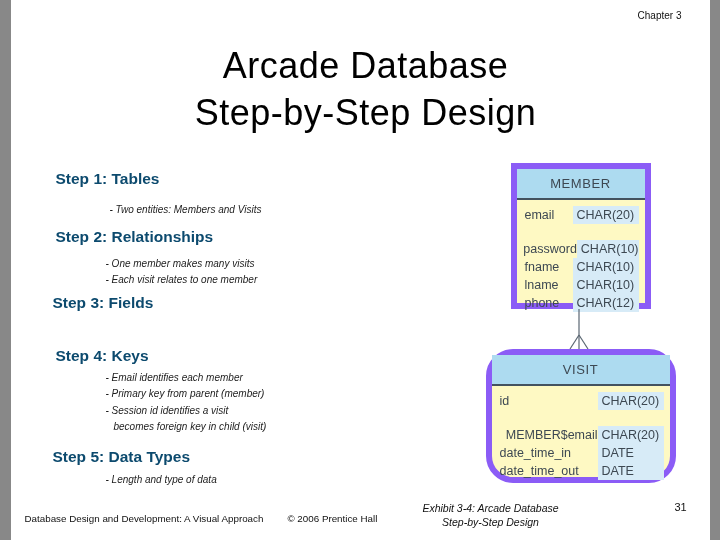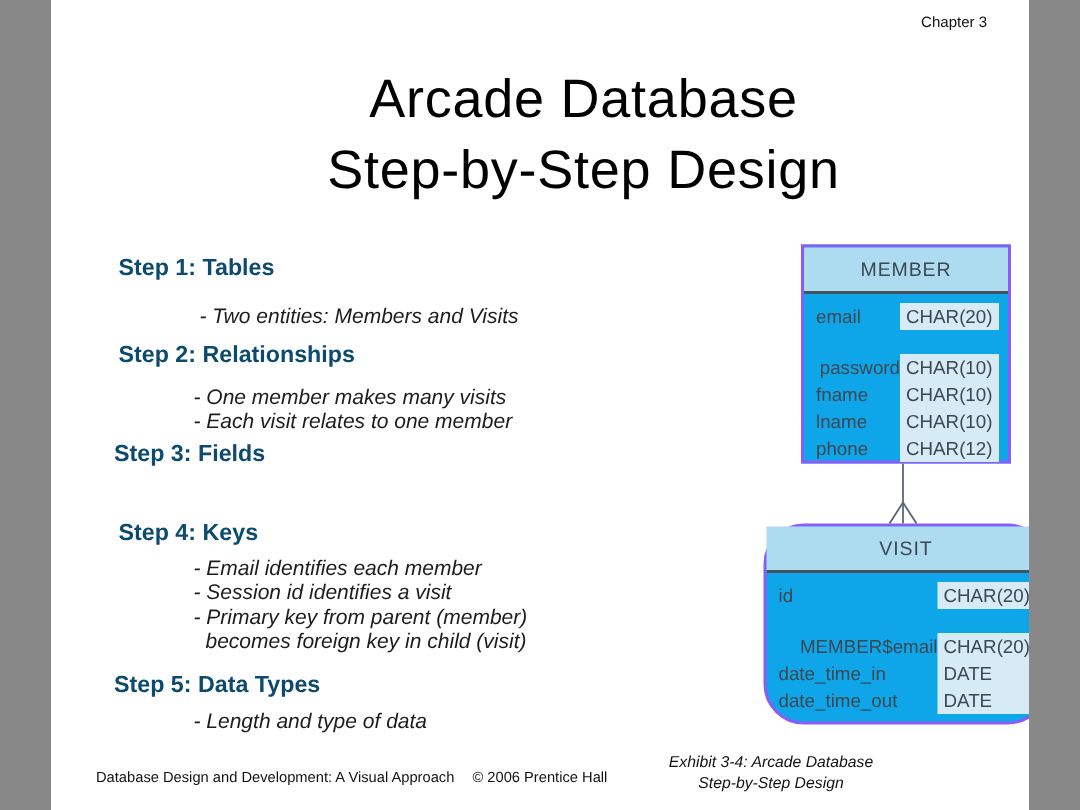--- a/index.html
+++ b/index.html
@@ -1,39 +1,39 @@
 <!DOCTYPE html>
 <html><head>
 <meta charset="utf-8">
 <style>
   html,body { margin:0; padding:0; background:#888; }
   .slide {
     position:relative; width:652px; height:540px; background:#ffffff;
-    font-family:"Liberation Sans", sans-serif; overflow:hidden; margin:0 auto;
+    font-family:"Liberation Sans", sans-serif; overflow:hidden; margin:0 auto;padding-left:47px;
   }
   .chapter {
     position:absolute; top:10px; right:28px;
     font-size:10px; color:#111;
   }
   .title {
     position:absolute; top:42px; left:0; width:710px;
     text-align:center; color:#000;
     font-size:36px; line-height:47px; font-weight:400; letter-spacing:0.5px;
   }
   .step-head {
     position:absolute; font-size:15.5px; font-weight:700; color:#0c4a6e; white-space:nowrap;
   }
   .bullets {
-    position:absolute; font-size:14px; font-style:italic; color:#1c1c1c;
+    position:absolute; font-size:10px; font-style:italic; color:#1c1c1c;
     line-height:16.4px; white-space:nowrap;
   }
   .bullets .cont { padding-left:8px; }
   
   .entity {
-    position:absolute; background:#0ea5e9; border:2px solid #8b5cf6;
+    position:absolute; background:#fef9c3; border:6px solid #8b5cf6;
     color:#3d4852; box-sizing:border-box;
   }
   .entity .ehead {
     height:29px; background:#addbf0; border-bottom:2px solid #43525f;
     display:flex; align-items:center; justify-content:center;
     font-size:13px; letter-spacing:0.6px; color:#3d4852;
   }
   .entity .ebody { padding:6px 6px 4px 8px; }
   .erow {
     display:flex; justify-content:space-between; align-items:baseline;
@@ -43,21 +43,21 @@
   .erow .ftype {
     background:#d7ebf7; width:66px; padding:0 0 0 4px; box-sizing:border-box;
     white-space:nowrap;
   }
   .gap { margin-top:16px;justify-content:flex-end; }
   .pk { text-underline-offset:2px; }
   .b  { font-weight:400; }
   .connector { position:absolute; }
   .footer-left {
     position:absolute; left:14px; top:513px; font-size:9.8px; color:#111;
-    display:flex; gap:12px; white-space:nowrap;margin-left:16px;
+    display:flex; gap:24px; white-space:nowrap;
   }
   .exhibit {
     position:absolute; left:378px; top:501px; width:204px; text-align:center;
     font-size:10.5px; font-style:italic; color:#111; line-height:14px;
   }
   .pagenum {
     position:absolute; left:664px; top:501px; font-size:11px; color:#111;
   }
 </style>
 </head>
@@ -81,22 +81,22 @@
   <div class="bullets" style="left:95px; top:256px;">
     <div>- One member makes many visits</div>
     <div>- Each visit relates to one member</div>
   </div>
 
   <div class="step-head" style="left:42px; top:294px;">Step 3: Fields</div>
 
   <div class="step-head" style="left:45px; top:347px;">Step 4: Keys</div>
   <div class="bullets" style="left:95px; top:370px;">
     <div>- Email identifies each member</div>
+    <div>- Primary key from parent (member)</div>
     <div>- Session id identifies a visit</div>
-    <div>- Primary key from parent (member)</div>
     <div class="cont">becomes foreign key in child (visit)</div>
   </div>
 
   <div class="step-head" style="left:42px; top:448px;">Step 5: Data Types</div>
   <div class="bullets" style="left:95px; top:472px;">
     <div>- Length and type of data</div>
   </div>
 
   <div class="entity" style="left:500px; top:163px; width:140px; height:146px;">
     <div class="ehead">MEMBER</div>

